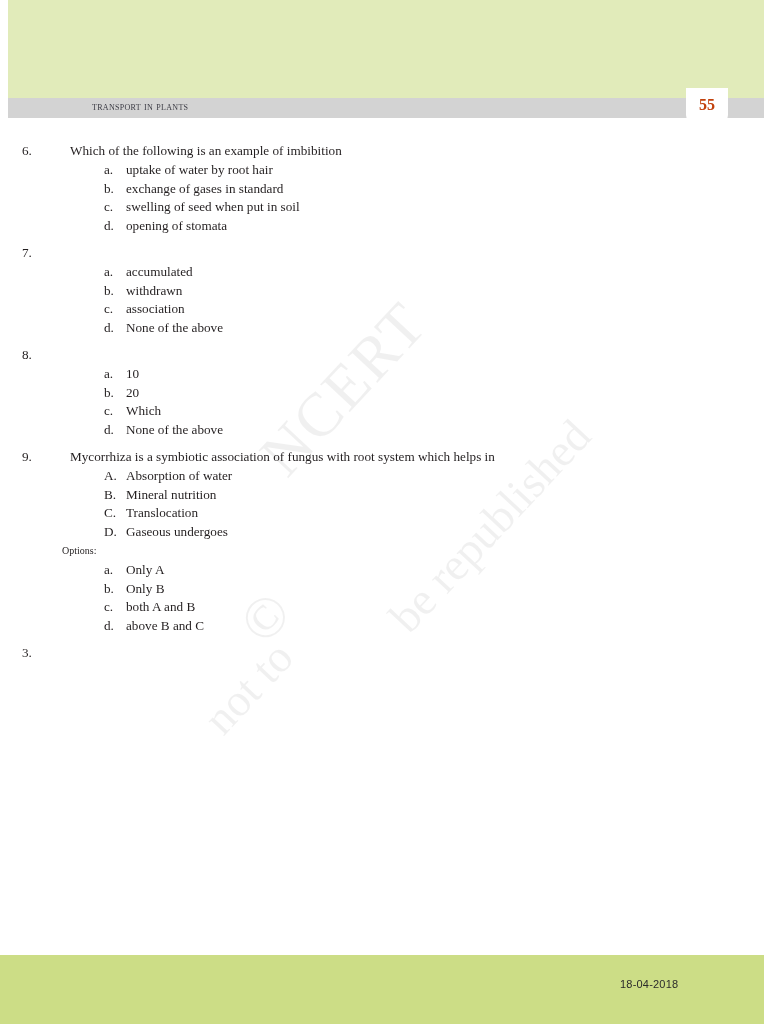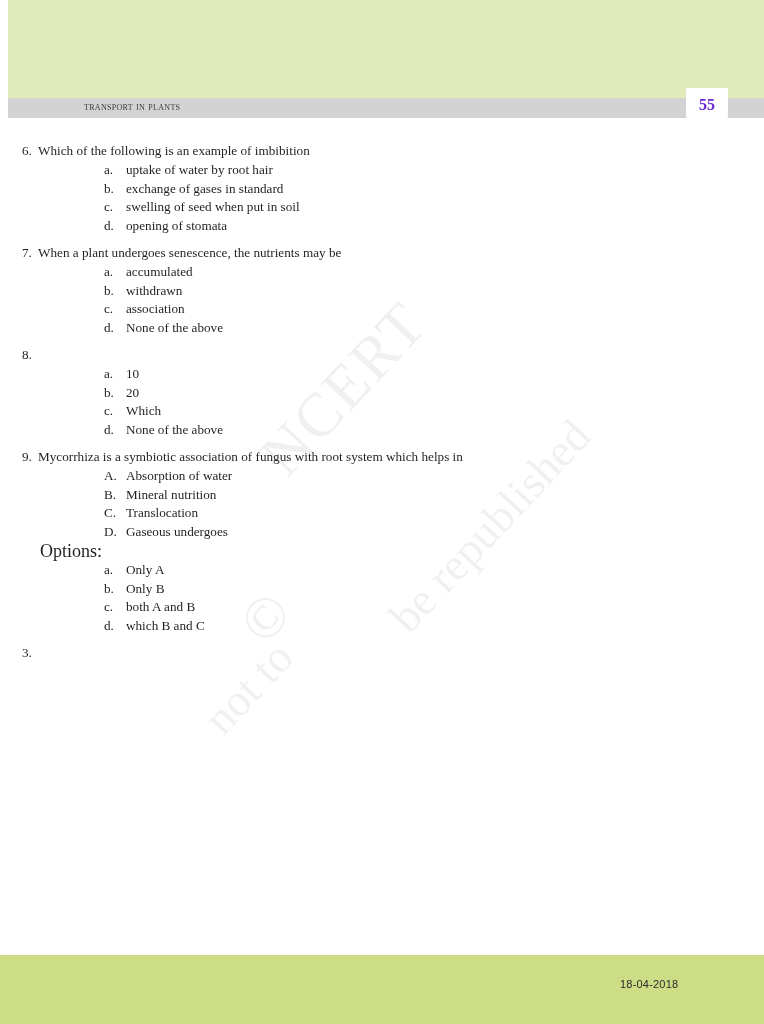--- a/index.html
+++ b/index.html
@@ -33,21 +33,21 @@
   .header-band {
     position: absolute;
     left: 8px;
     top: 98px;
     width: 756px;
     height: 20px;
     background: #d3d3d3;
   }
   .header-title {
     position: absolute;
-    left: 84px;
+    left: 92px;
     top: 100px;
     font-family: "Liberation Serif", serif;
     font-size: 11.5px;
     letter-spacing: 0.3px;
     color: #3b3b44;
     font-variant: small-caps;
     text-transform: lowercase;
   }
   .header-title::first-letter { font-size: 11.5px; }
   .page-tab {
@@ -59,21 +59,21 @@
     background: #ffffff;
     border-radius: 0 0 7px 7px;
     display: flex;
     align-items: center;
     justify-content: center;
   }
   .page-num {
     font-family: "Liberation Serif", serif;
     font-size: 16px;
     font-weight: bold;
-    color: #6d28d9;
+    color: #c2410c;
   }
   .bottom-green {
     position: absolute;
     left: 0;
     top: 955px;
     width: 764px;
     height: 69px;
     background: #ccdd86;
   }
   .footer-date {
@@ -144,39 +144,39 @@
     font-size: 13.2px;
     line-height: 18.8px;
   }
   .q-num {
     width: 38px;
     flex: 0 0 38px;
     text-align: left;
     padding-left: 22px;
     box-sizing: border-box;
   }
-  .q-text { flex: 1; max-width: 470px; }
+  .q-text { flex: 1; max-width: 470px; margin-left: 32px; }
   .opt-row {
     display: flex;
     align-items: flex-start;
     font-size: 13.2px;
     line-height: 18.8px;
   }
   .opt-key {
     width: 38px;
     flex: 0 0 38px;
     padding-left: 16px;
     box-sizing: border-box;
   }
   .opt-text { flex: 1; }
   .block { margin-left: 88px; }
   .options-label {
-    font-size: 18px;
+    font-size: 10px;
     line-height: 18.8px;
-    margin-left: 40px;
+    margin-left: 62px;
   }
   .gap { height: 8px; }
 
   
   .figure {
     position: absolute;
     left: 0;
     top: 700px;
     width: 764px;
     height: 220px;
@@ -225,21 +225,20 @@
           <div class="opt-text">opening of stomata</div>
         </div>
       </div>
     </div>
 
     <div class="gap"></div>
 
     <div class="q">
       <div class="q-row">
         <div class="q-num">7.</div>
-        <div class="q-text">When a plant undergoes senescence, the nutrients may be</div>
       </div>
       <div class="block">
         <div class="opt-row">
           <div class="opt-key">a.</div>
           <div class="opt-text">accumulated</div>
         </div>
         <div class="opt-row">
           <div class="opt-key">b.</div>
           <div class="opt-text">withdrawn</div>
         </div>
@@ -314,21 +313,21 @@
         <div class="opt-row">
           <div class="opt-key">b.</div>
           <div class="opt-text">Only B</div>
         </div>
         <div class="opt-row">
           <div class="opt-key">c.</div>
           <div class="opt-text">both A and B</div>
         </div>
         <div class="opt-row">
           <div class="opt-key">d.</div>
-          <div class="opt-text">which B and C</div>
+          <div class="opt-text">above B and C</div>
         </div>
       </div>
     </div>
 
     <div class="gap"></div>
 
     <div class="q">
       <div class="q-row">
         <div class="q-num">3.</div>
       </div>

